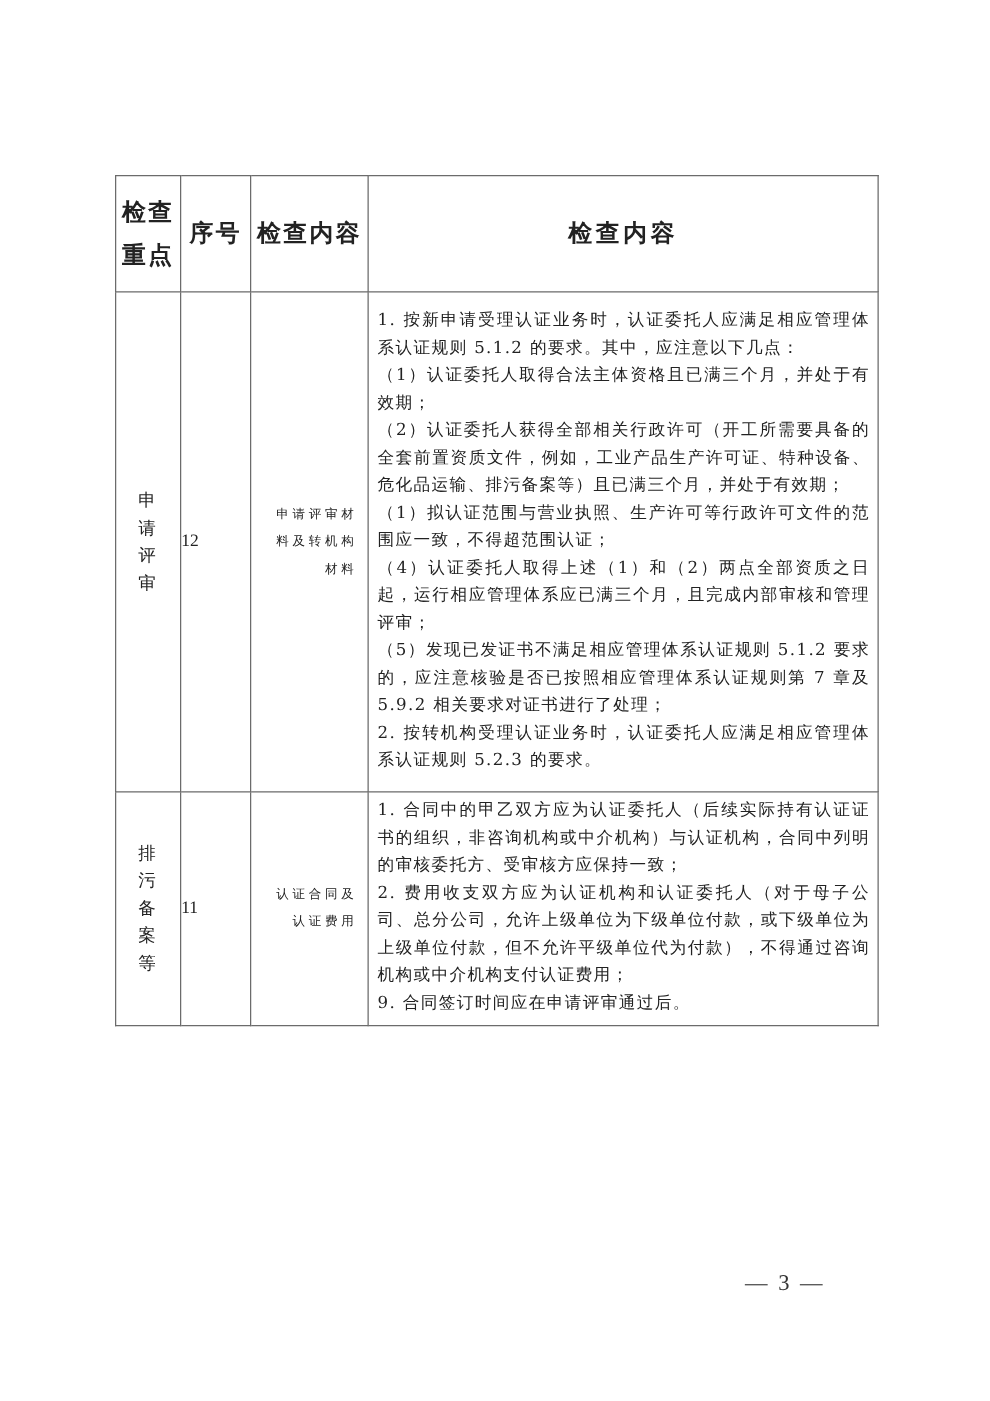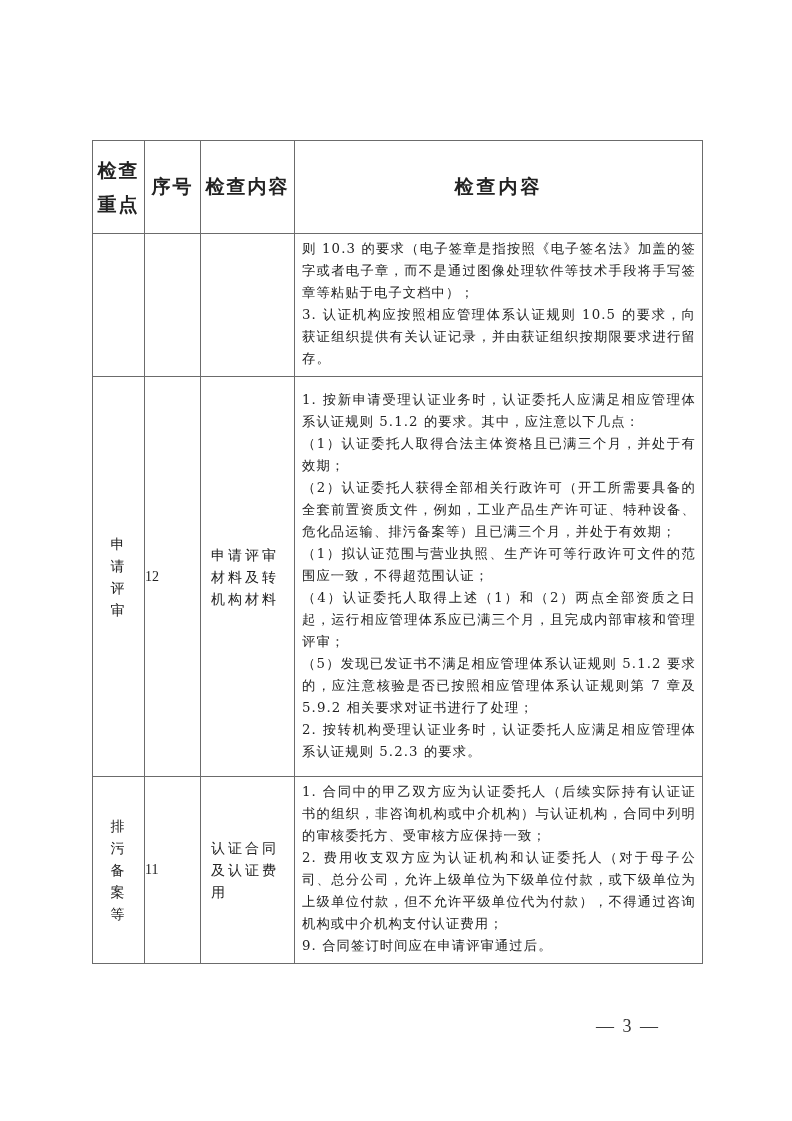--- a/index.html
+++ b/index.html
@@ -8,21 +8,21 @@
   .page { position: absolute; left: 0; top: 0; width: 792px; height: 1121px; }
   table.check { position: absolute; left: 92px; top: 140px; width: 610px;
     border-collapse: collapse; table-layout: fixed; }
   table.check td, table.check th { border: 1.2px solid #6b6b6b; padding: 0; vertical-align: middle; }
   th { font-weight: bold; font-size: 19px; }
   col.c1 { width: 52px; } col.c2 { width: 56px; } col.c3 { width: 94px; } col.c4 { width: 408px; }
   .hdr-row { height: 93px; }
   .hdr-stack { line-height: 34px; letter-spacing: 2px; }
   .key { font-size: 14px; text-align: center; line-height: 22px; letter-spacing: 2px; }
   .num { font-size: 14px; font-family: "Liberation Serif", serif; }
-  .content { font-size: 14px; line-height: 22px; padding: 0 8px 0 10px !important; letter-spacing: 3px; text-align: left; }
+  .content { font-size: 10px; line-height: 22px; padding: 0 8px 0 10px !important; letter-spacing: 3px; text-align: right; }
   .req { font-size: 13.3px; line-height: 22px; padding: 4px 6px 6px 7px !important; text-align: justify; letter-spacing: 1.1px; }
   .req p { margin: 0; }
   .pagenum { position: absolute; left: 596px; top: 1016px; font-size: 18px; font-family: "Liberation Serif", serif; letter-spacing: 2px; color: #333; }
 </style>
 </head>
 <body>
 
 <div class="page">
   <table class="check">
     <colgroup>
@@ -37,29 +37,20 @@
         <div class="hdr-stack">
           <div>检查</div>
           <div>重点</div>
         </div>
       </th>
       <th style="letter-spacing:2px">序号</th>
       <th style="letter-spacing:2px">检查内容</th>
       <th style="letter-spacing:3px">检查内容</th>
     </tr>
 
-    <tr style="height:142px">
-      <td class="key"></td>
-      <td class="num"></td>
-      <td class="content"></td>
-      <td class="req">
-        <p>则 10.3 的要求（电子签章是指按照《电子签名法》加盖的签字或者电子章，而不是通过图像处理软件等技术手段将手写签章等粘贴于电子文档中）；</p>
-        <p>3. 认证机构应按照相应管理体系认证规则 10.5 的要求，向获证组织提供有关认证记录，并由获证组织按期限要求进行留存。</p>
-      </td>
-    </tr>
 
     <tr style="height:400px">
       <td class="key">
         <div style="width:30px;margin:0 auto">申请评审</div>
       </td>
       <td class="num">12</td>
       <td class="content">申请评审材料及转机构材料</td>
       <td class="req">
         <p>1. 按新申请受理认证业务时，认证委托人应满足相应管理体系认证规则 5.1.2 的要求。其中，应注意以下几点：</p>
         <p>（1）认证委托人取得合法主体资格且已满三个月，并处于有效期；</p>

